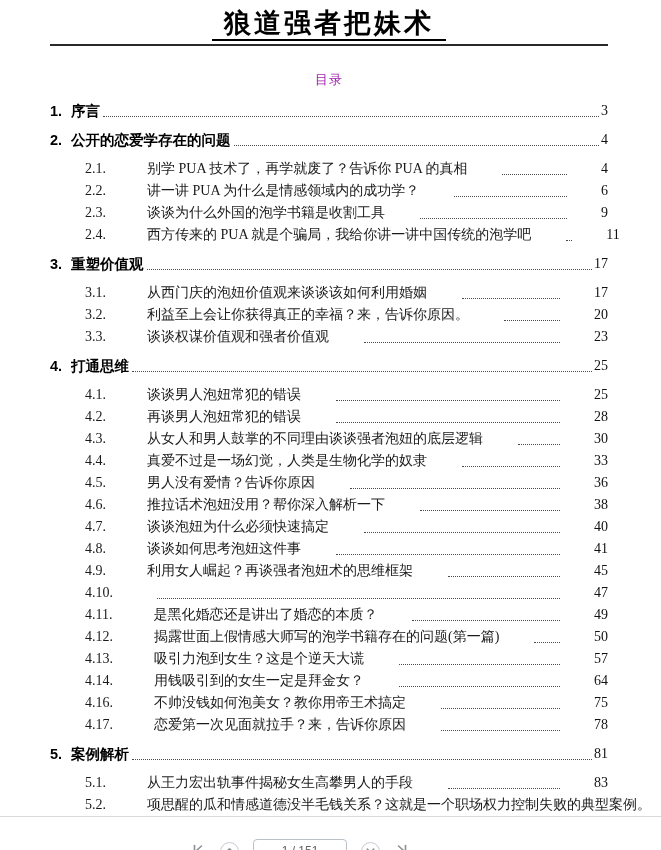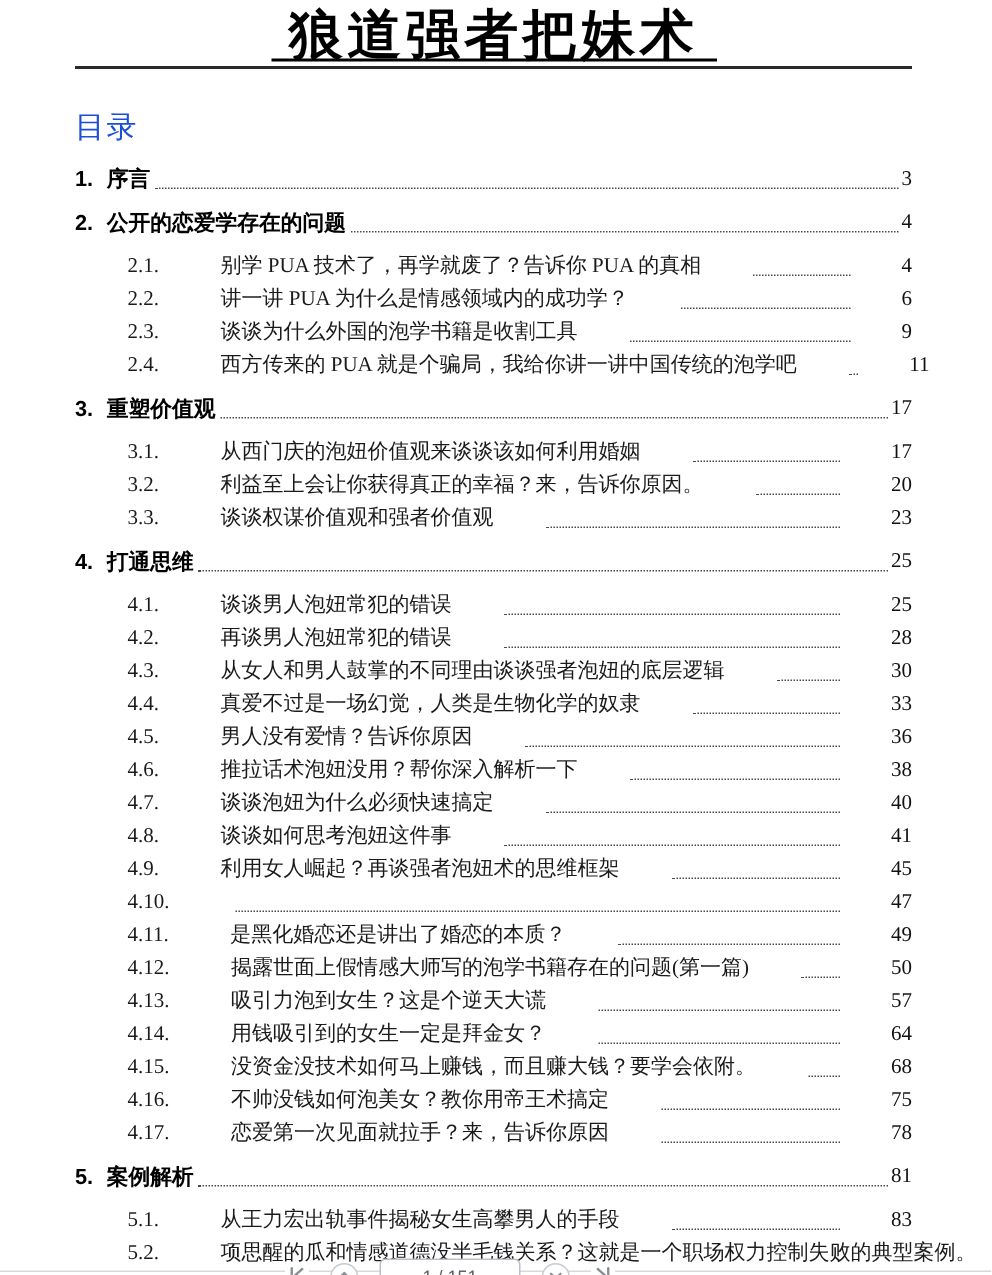--- a/index.html
+++ b/index.html
@@ -5,28 +5,28 @@
   * { margin:0; padding:0; box-sizing:border-box; }
   html,body { width:661px; height:850px; overflow:hidden; background:#ffffff; }
   body { font-family:"Liberation Serif","DejaVu Serif",serif; color:#1a1a1a; position:relative; }
 
   .page { padding:8px 53px 0 50px; }
 
   .title-wrap { text-align:center; }
   .doc-title {
     display:inline-block;
     font-family:"DejaVu Serif","Liberation Serif",serif;
-    font-weight:bold; font-size:36px; line-height:30px;
+    font-weight:bold; font-size:27px; line-height:30px;
     letter-spacing:3px; color:#000;
     border-bottom:2px solid #000; padding:0 12px 1px;
   }
   .title-rule { border:none; border-top:2px solid #2a2a2a; margin-top:3px; }
 
   .toc-heading {
-    text-align:left; font-size:20px; color:#1d4ed8;
+    text-align:center; font-size:13px; color:#a21caf;
     margin:25px 0 11px; letter-spacing:1px;
   }
 
   .toc-row { display:flex; line-height:22px; height:22px; white-space:nowrap; }
   .toc-row.heading {
     margin:7px 0; font-family:"Liberation Sans","DejaVu Sans",sans-serif;
     font-weight:bold; font-size:14.5px; color:#000;
   }
   .toc-row.sub { padding-left:35px; font-size:14px;gap:32px; }
   .toc-row.heading:first-child { margin-top:0; }
@@ -219,26 +219,20 @@
         <span class="leader"></span>
         <span class="toc-page">57</span>
       </div>
       <div class="toc-row sub">
         <span class="toc-number">4.14.</span>
         <span class="toc-title">用钱吸引到的女生一定是拜金女？</span>
         <span class="leader"></span>
         <span class="toc-page">64</span>
       </div>
       <div class="toc-row sub">
-        <span class="toc-number">4.15.</span>
-        <span class="toc-title">没资金没技术如何马上赚钱，而且赚大钱？要学会依附。</span>
-        <span class="leader"></span>
-        <span class="toc-page">68</span>
-      </div>
-      <div class="toc-row sub">
         <span class="toc-number">4.16.</span>
         <span class="toc-title">不帅没钱如何泡美女？教你用帝王术搞定</span>
         <span class="leader"></span>
         <span class="toc-page">75</span>
       </div>
       <div class="toc-row sub">
         <span class="toc-number">4.17.</span>
         <span class="toc-title">恋爱第一次见面就拉手？来，告诉你原因</span>
         <span class="leader"></span>
         <span class="toc-page">78</span>

